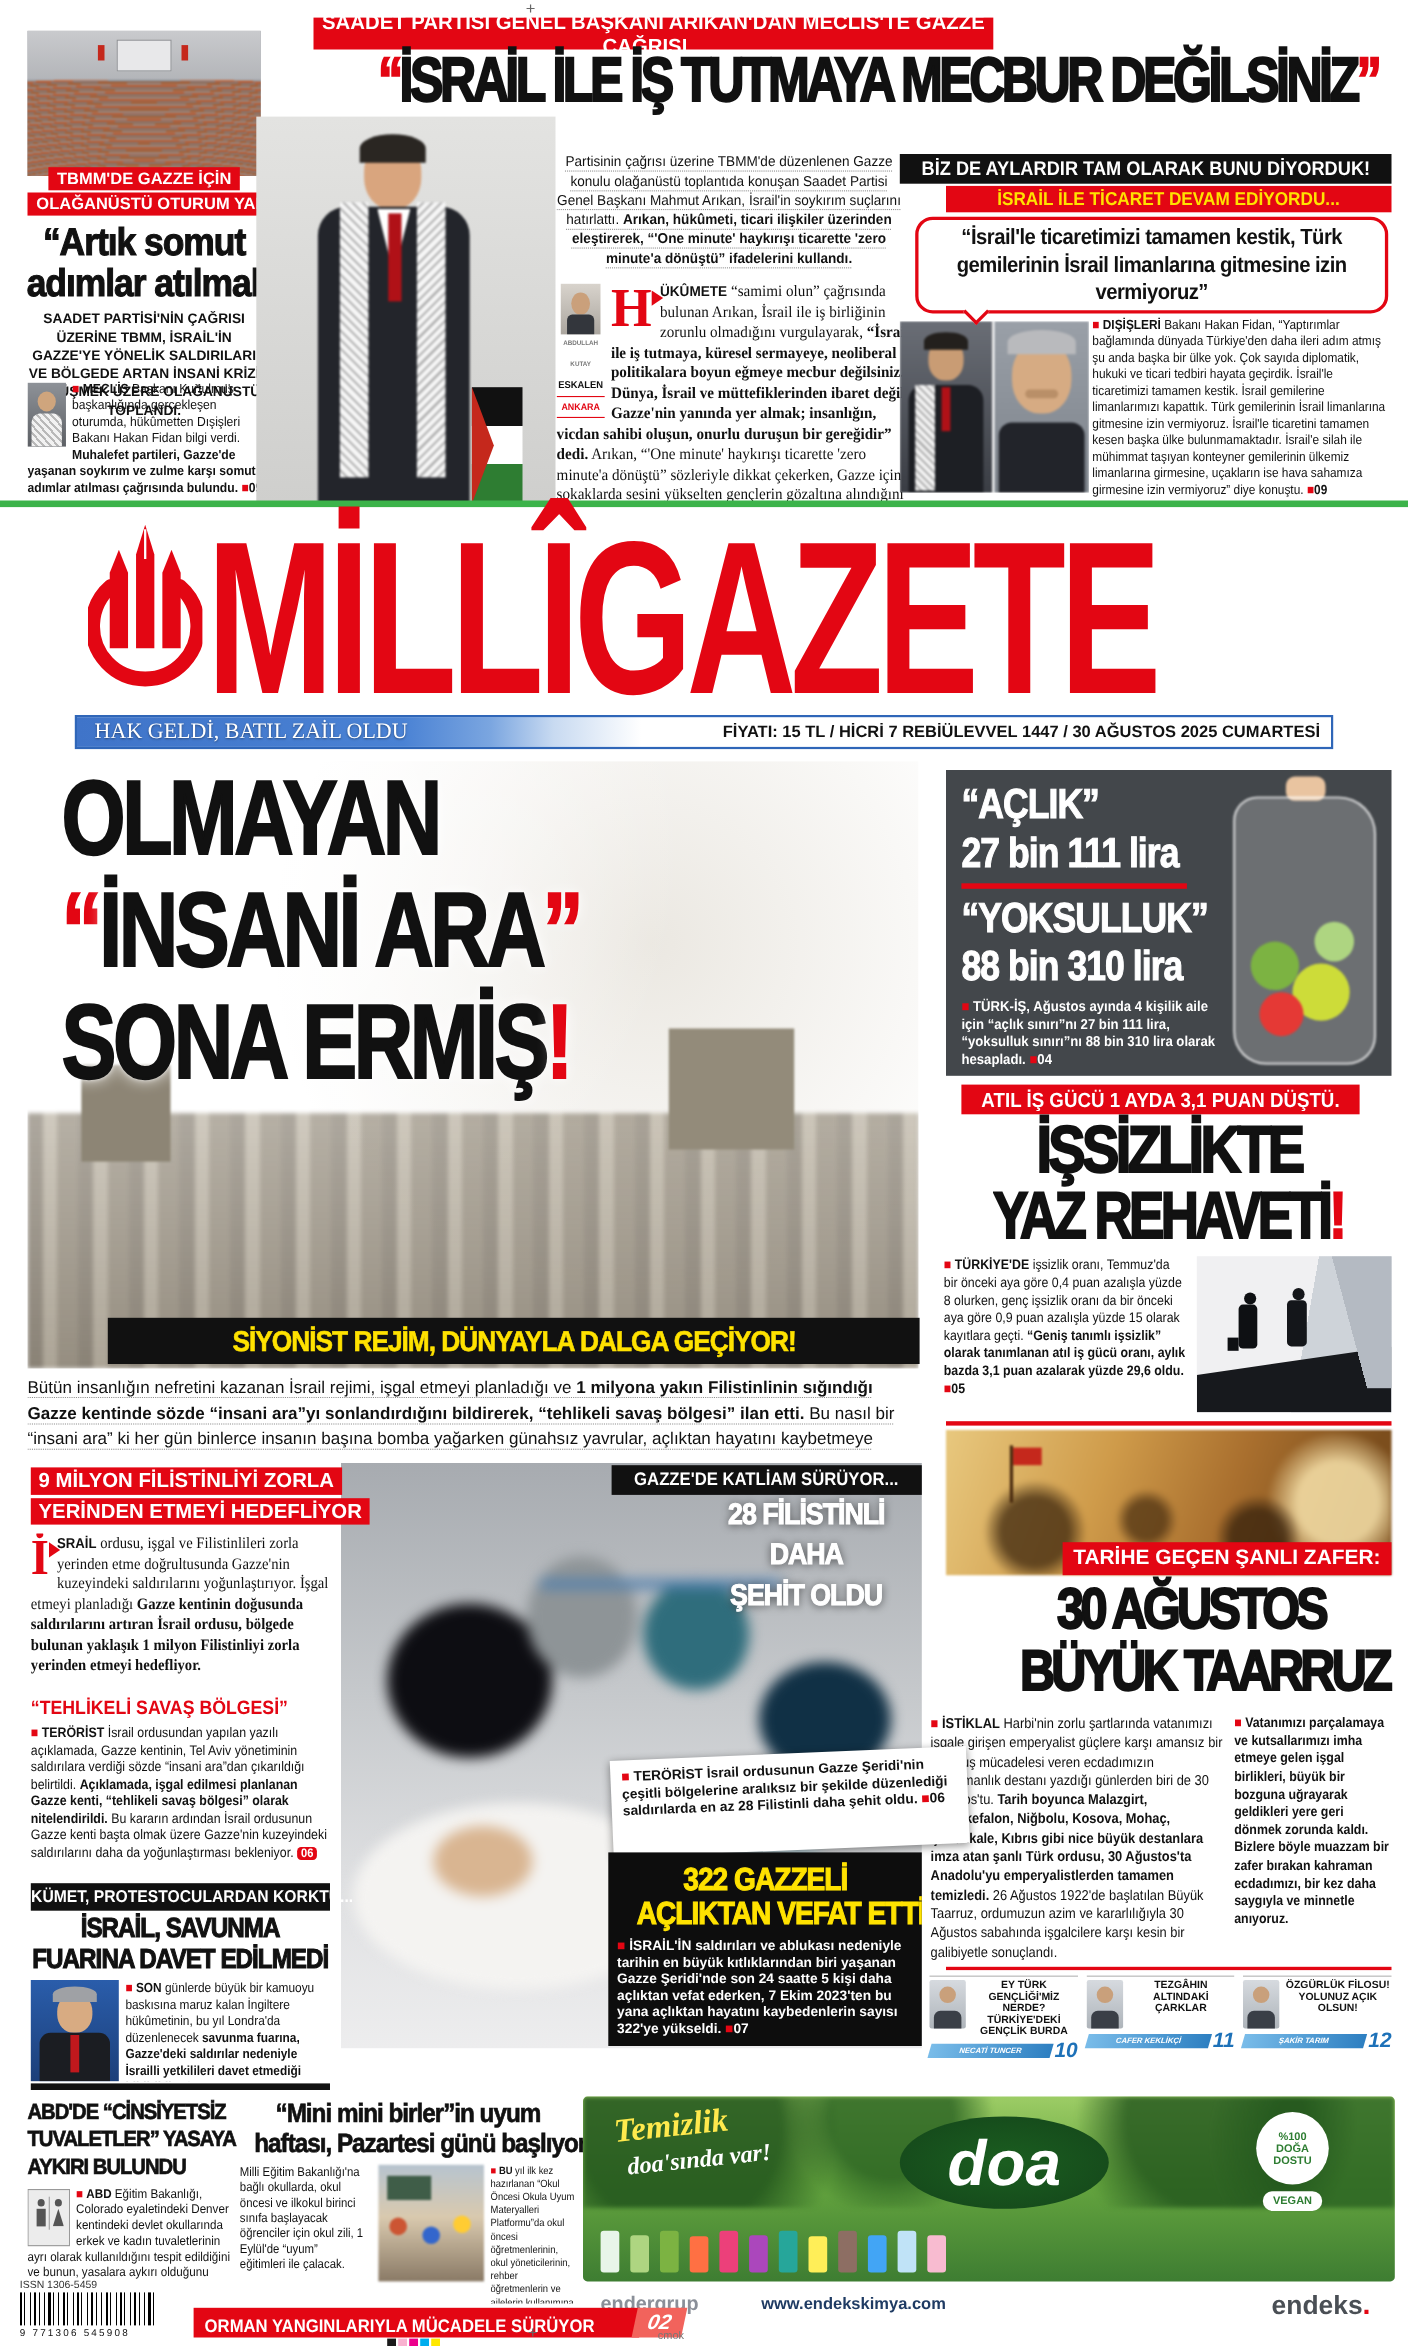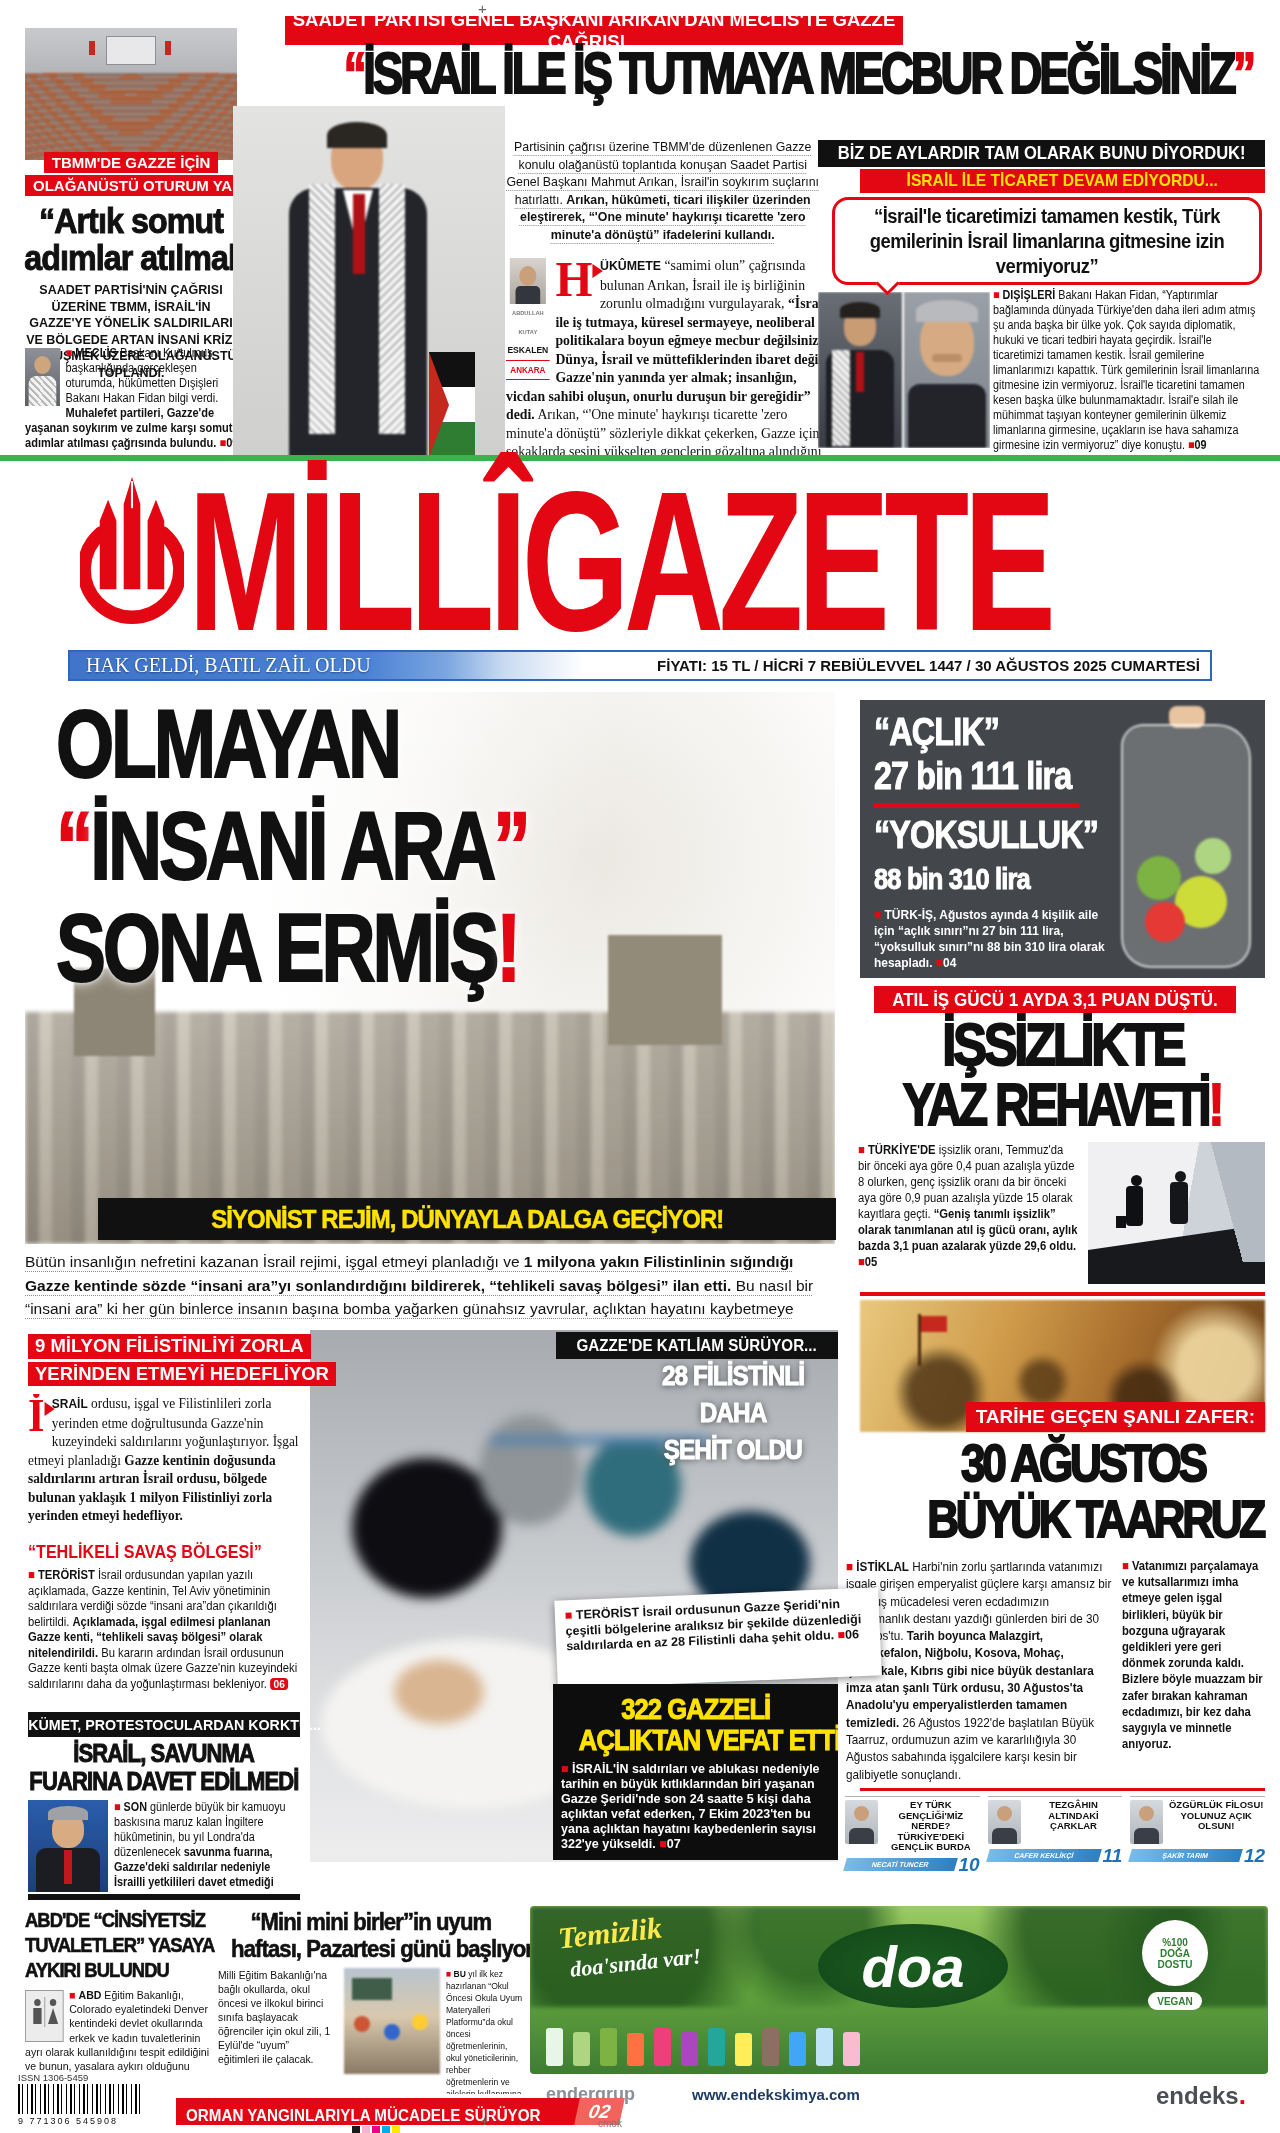--- a/index.html
+++ b/index.html
@@ -198,21 +198,21 @@
       <i class="abs" style="left:10px;top:18px;width:130px;height:244px;background:rgba(255,255,255,.22);border:2px solid rgba(255,255,255,.65);border-radius:22px 34px 26px 30px"></i>
       <i class="sheet" style="left:26px;top:150px;width:44px;height:44px;background:#7cb342"></i>
       <i class="sheet" style="left:64px;top:170px;width:52px;height:52px;background:#cddc39"></i>
       <i class="sheet" style="left:34px;top:196px;width:40px;height:40px;background:#e53935"></i>
       <i class="sheet" style="left:84px;top:132px;width:36px;height:36px;background:#aed581"></i>
     </div>
     <div style="font-size:38px;font-weight:800;line-height:44px"><span class="nw s85 sxL hv">“AÇLIK”</span></div>
     <div style="font-size:38px;font-weight:800;line-height:44px"><span class="nw s85 sxL hv">27 bin 111 lira</span></div>
     <div style="width:205px;height:5px;background:#e30613;margin:5px 0"></div>
     <div style="font-size:38px;font-weight:800;line-height:44px"><span class="nw s85 sxL hv">“YOKSULLUK”</span></div>
-    <div style="font-size:30px;font-weight:800;line-height:44px"><span class="nw s85 sxL hv">88 bin 310 lira</span></div>
+    <div style="font-size:38px;font-weight:800;line-height:44px"><span class="nw s85 sxL hv">88 bin 310 lira</span></div>
     <div class="blk92" style="width:260px;font-size:13px;font-weight:700;line-height:16px;margin-top:6px">
       <span class="sq">■</span> <span>TÜRK-İŞ,</span><span> Ağustos ayında 4 kişilik aile için “açlık sınırı”nı 27 bin 111 lira, “yoksulluk sınırı”nı 88 bin 310 lira olarak hesapladı. </span><span class="sq">■</span><span>04</span>
     </div>
   </div>
 
   <div class="abs redbg ctr" style="left:874px;top:986px;width:362px;height:27px;font-size:18.5px;font-weight:800">
       <span class="nw s92 sxC">ATIL İŞ GÜCÜ 1 AYDA 3,1 PUAN DÜŞTÜ.</span>
     </div>
   <div class="abs ctr" style="left:860px;top:1014px;width:405px;height:60px;font-size:60px">
       <span class="nw s85 sxC hv2">İŞSİZLİKTE</span>

